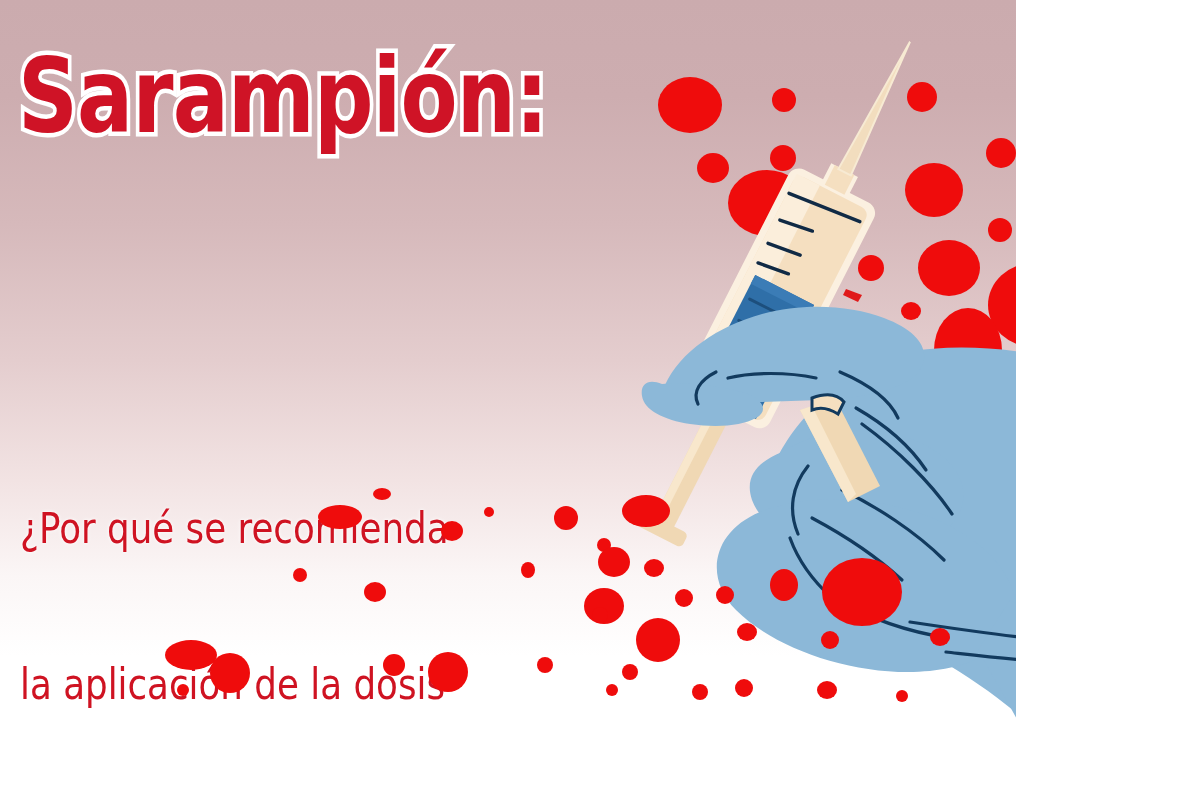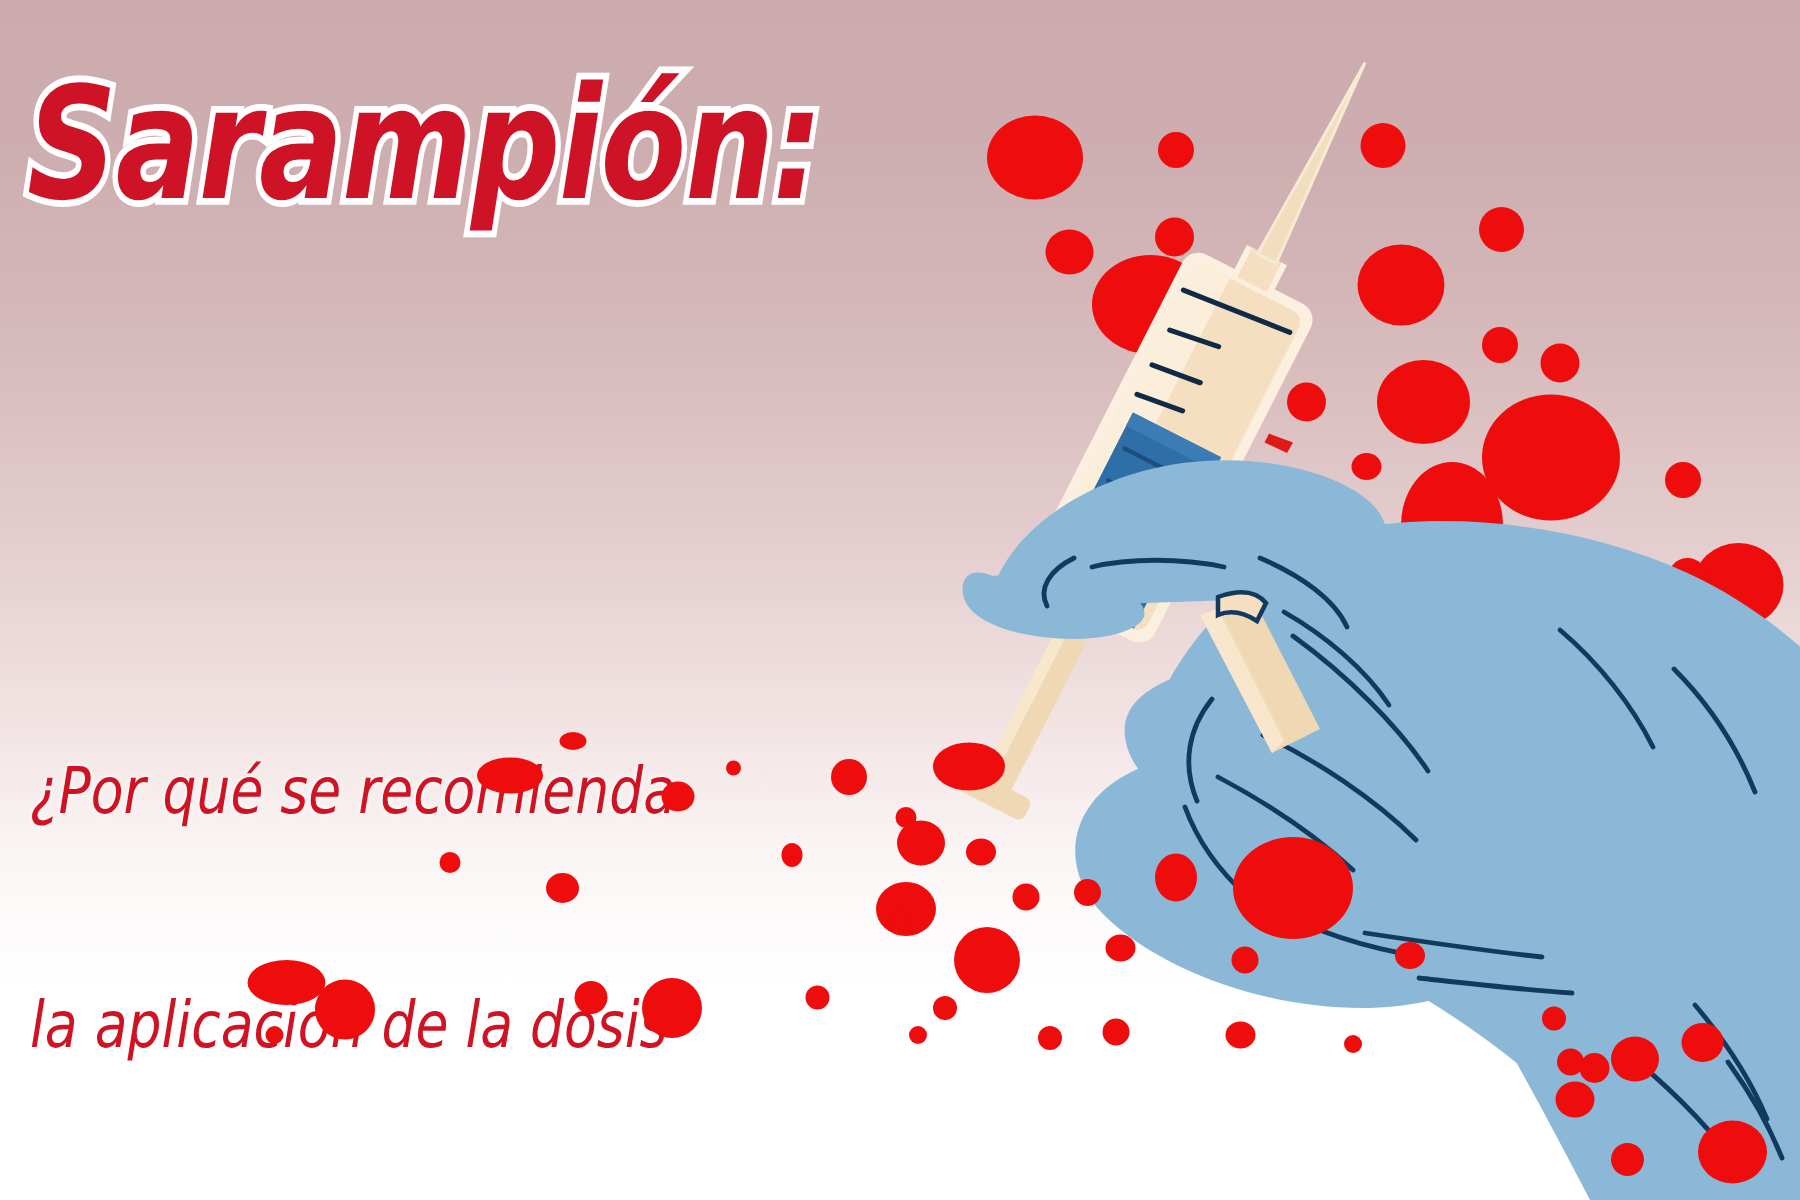--- a/index.html
+++ b/index.html
@@ -3,34 +3,33 @@
 <meta charset="utf-8">
 <title>Sarampion Infographic</title>
 <style>
   html, body {
     margin: 0;
     padding: 0;
     background: #ffffff;
   }
   #stage {
     position: relative;
-    width: 1200px;
+    width: 1016px;
     height: 800px;
     overflow: hidden;
     font-family: "Liberation Sans", sans-serif;
     background: linear-gradient(to bottom,
                 #cbabae 0%,
                 #cdadb0 12%,
                 #d6b9bb 28%,
                 #e4cdce 45%,
                 #f2e3e3 60%,
                 #fbf6f6 72%,
                 #ffffff 82%,
                 #ffffff 100%);
-    font-style: italic;
   }
 
   
   .title-wrap {
     position: absolute;
     left: 18px;
     top: 44px;
     z-index: 6;
   }
   .title {

